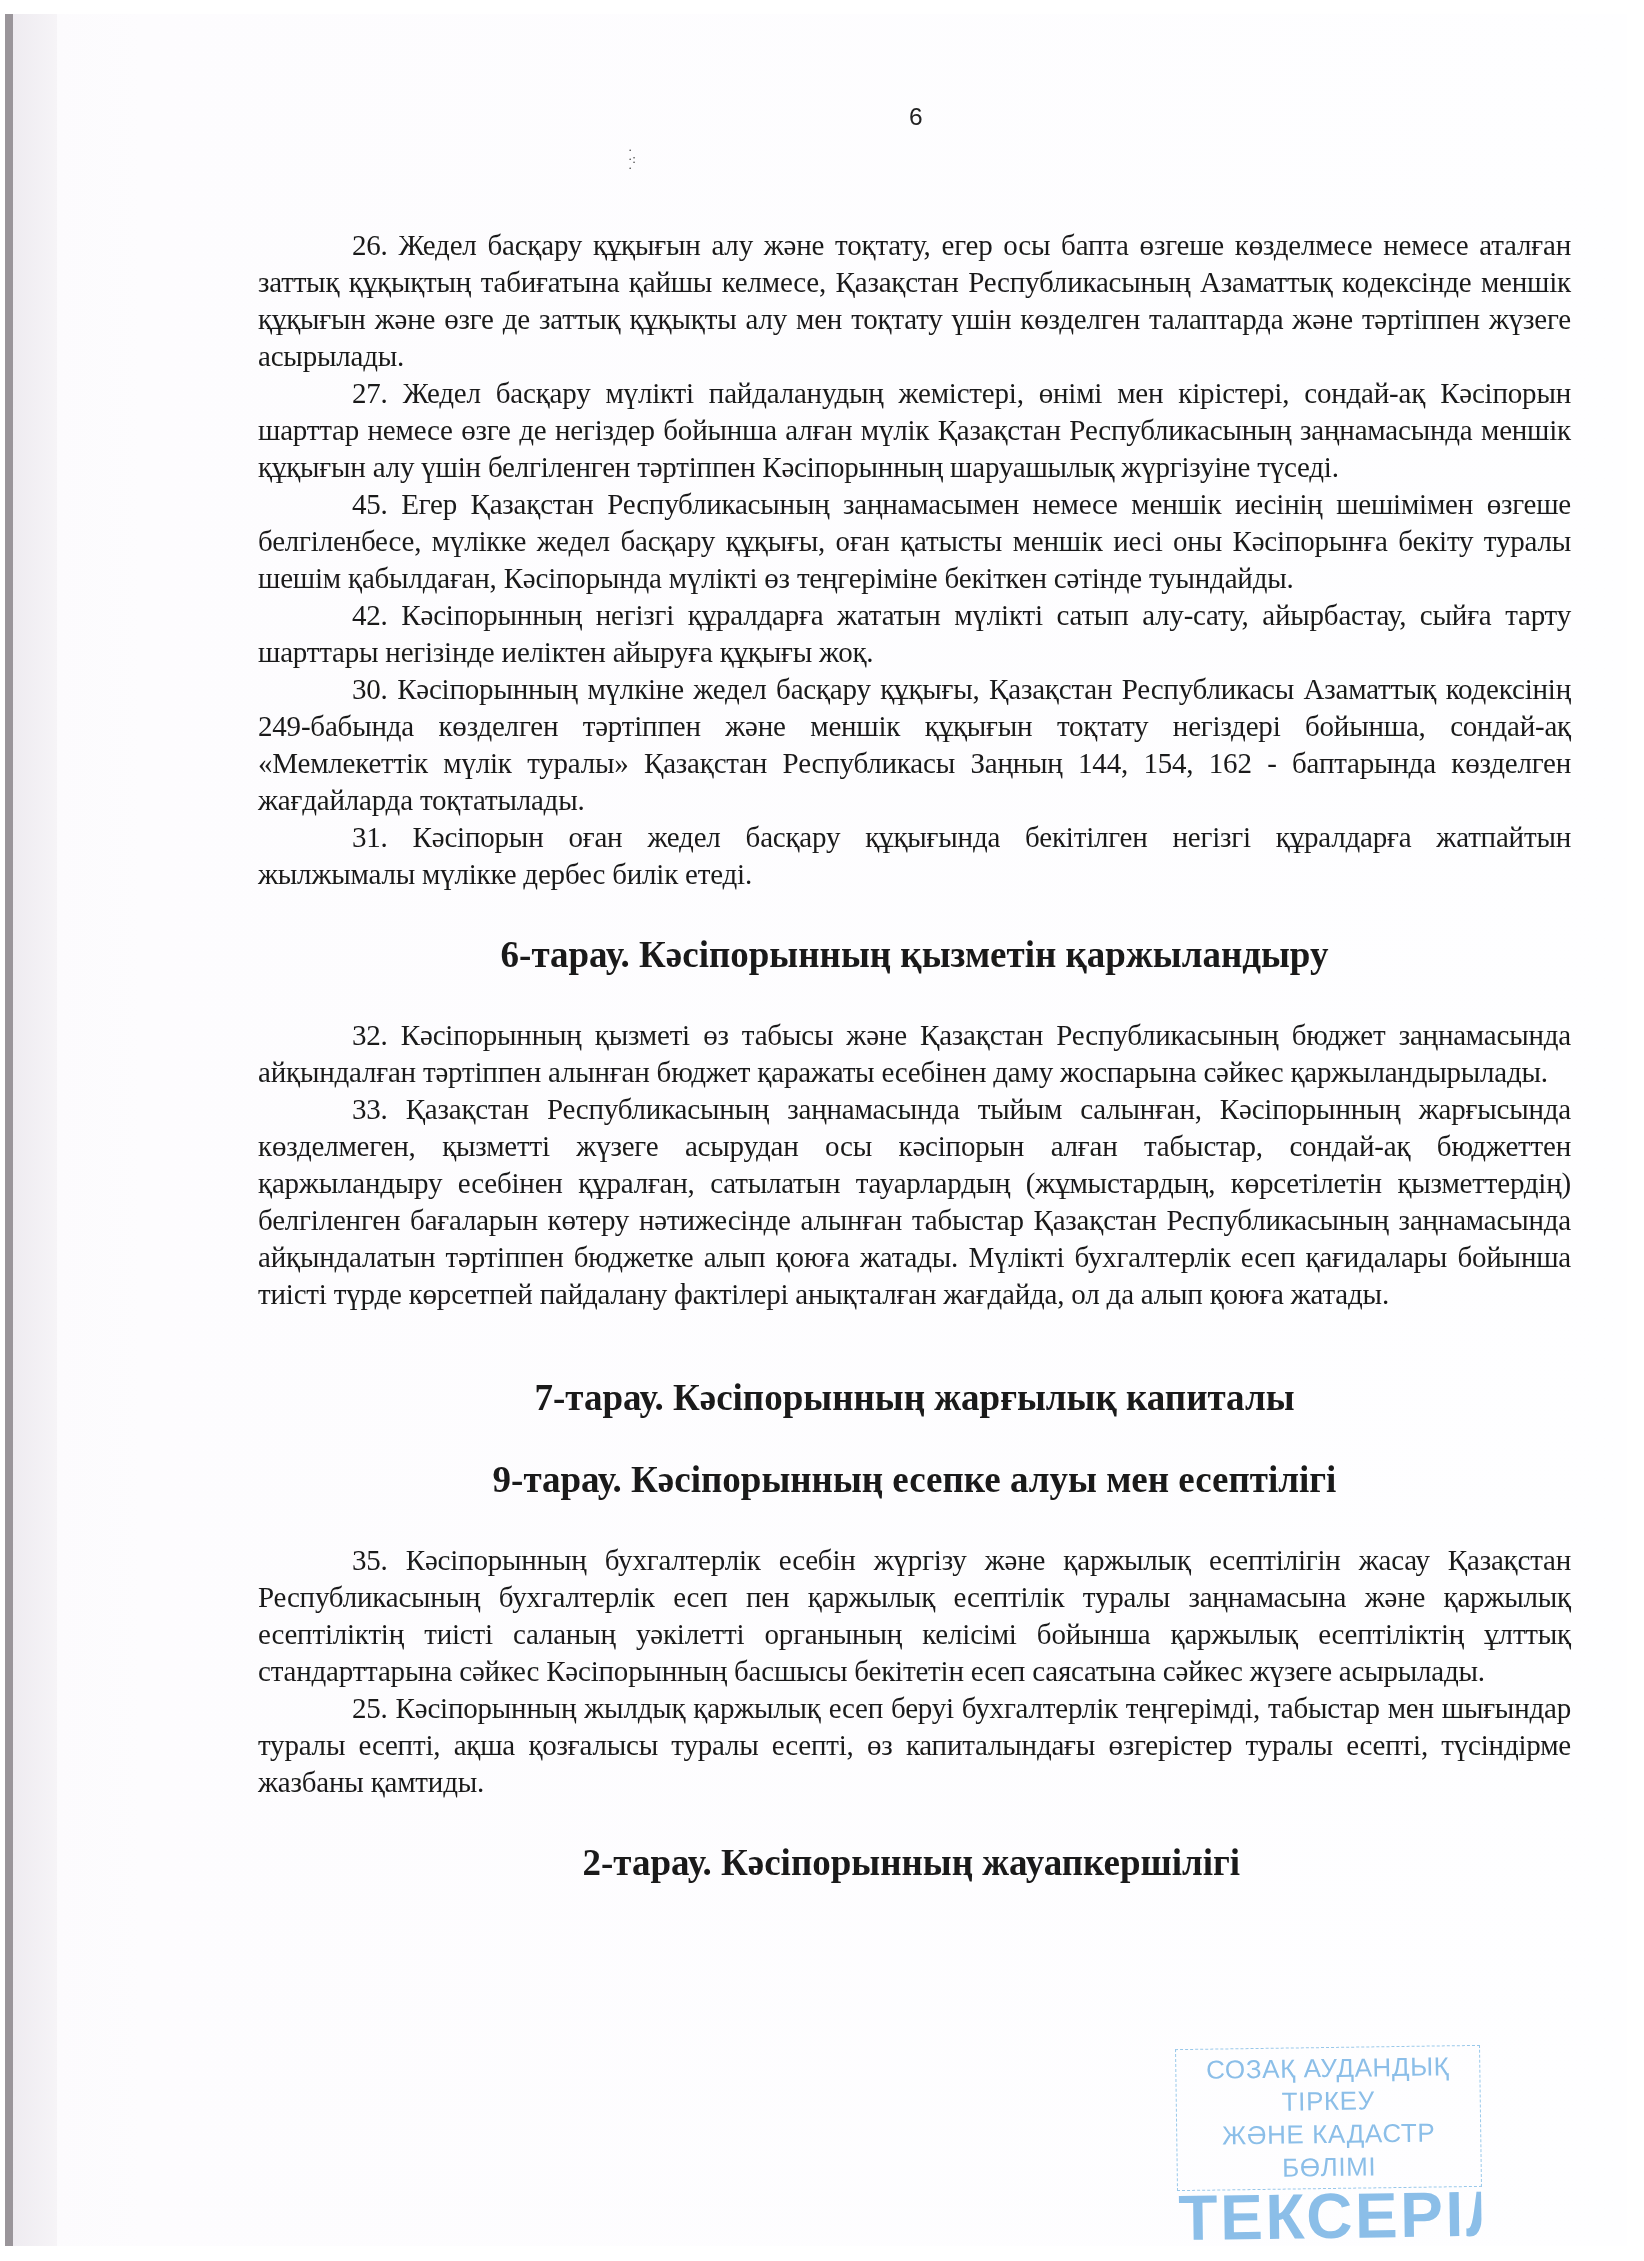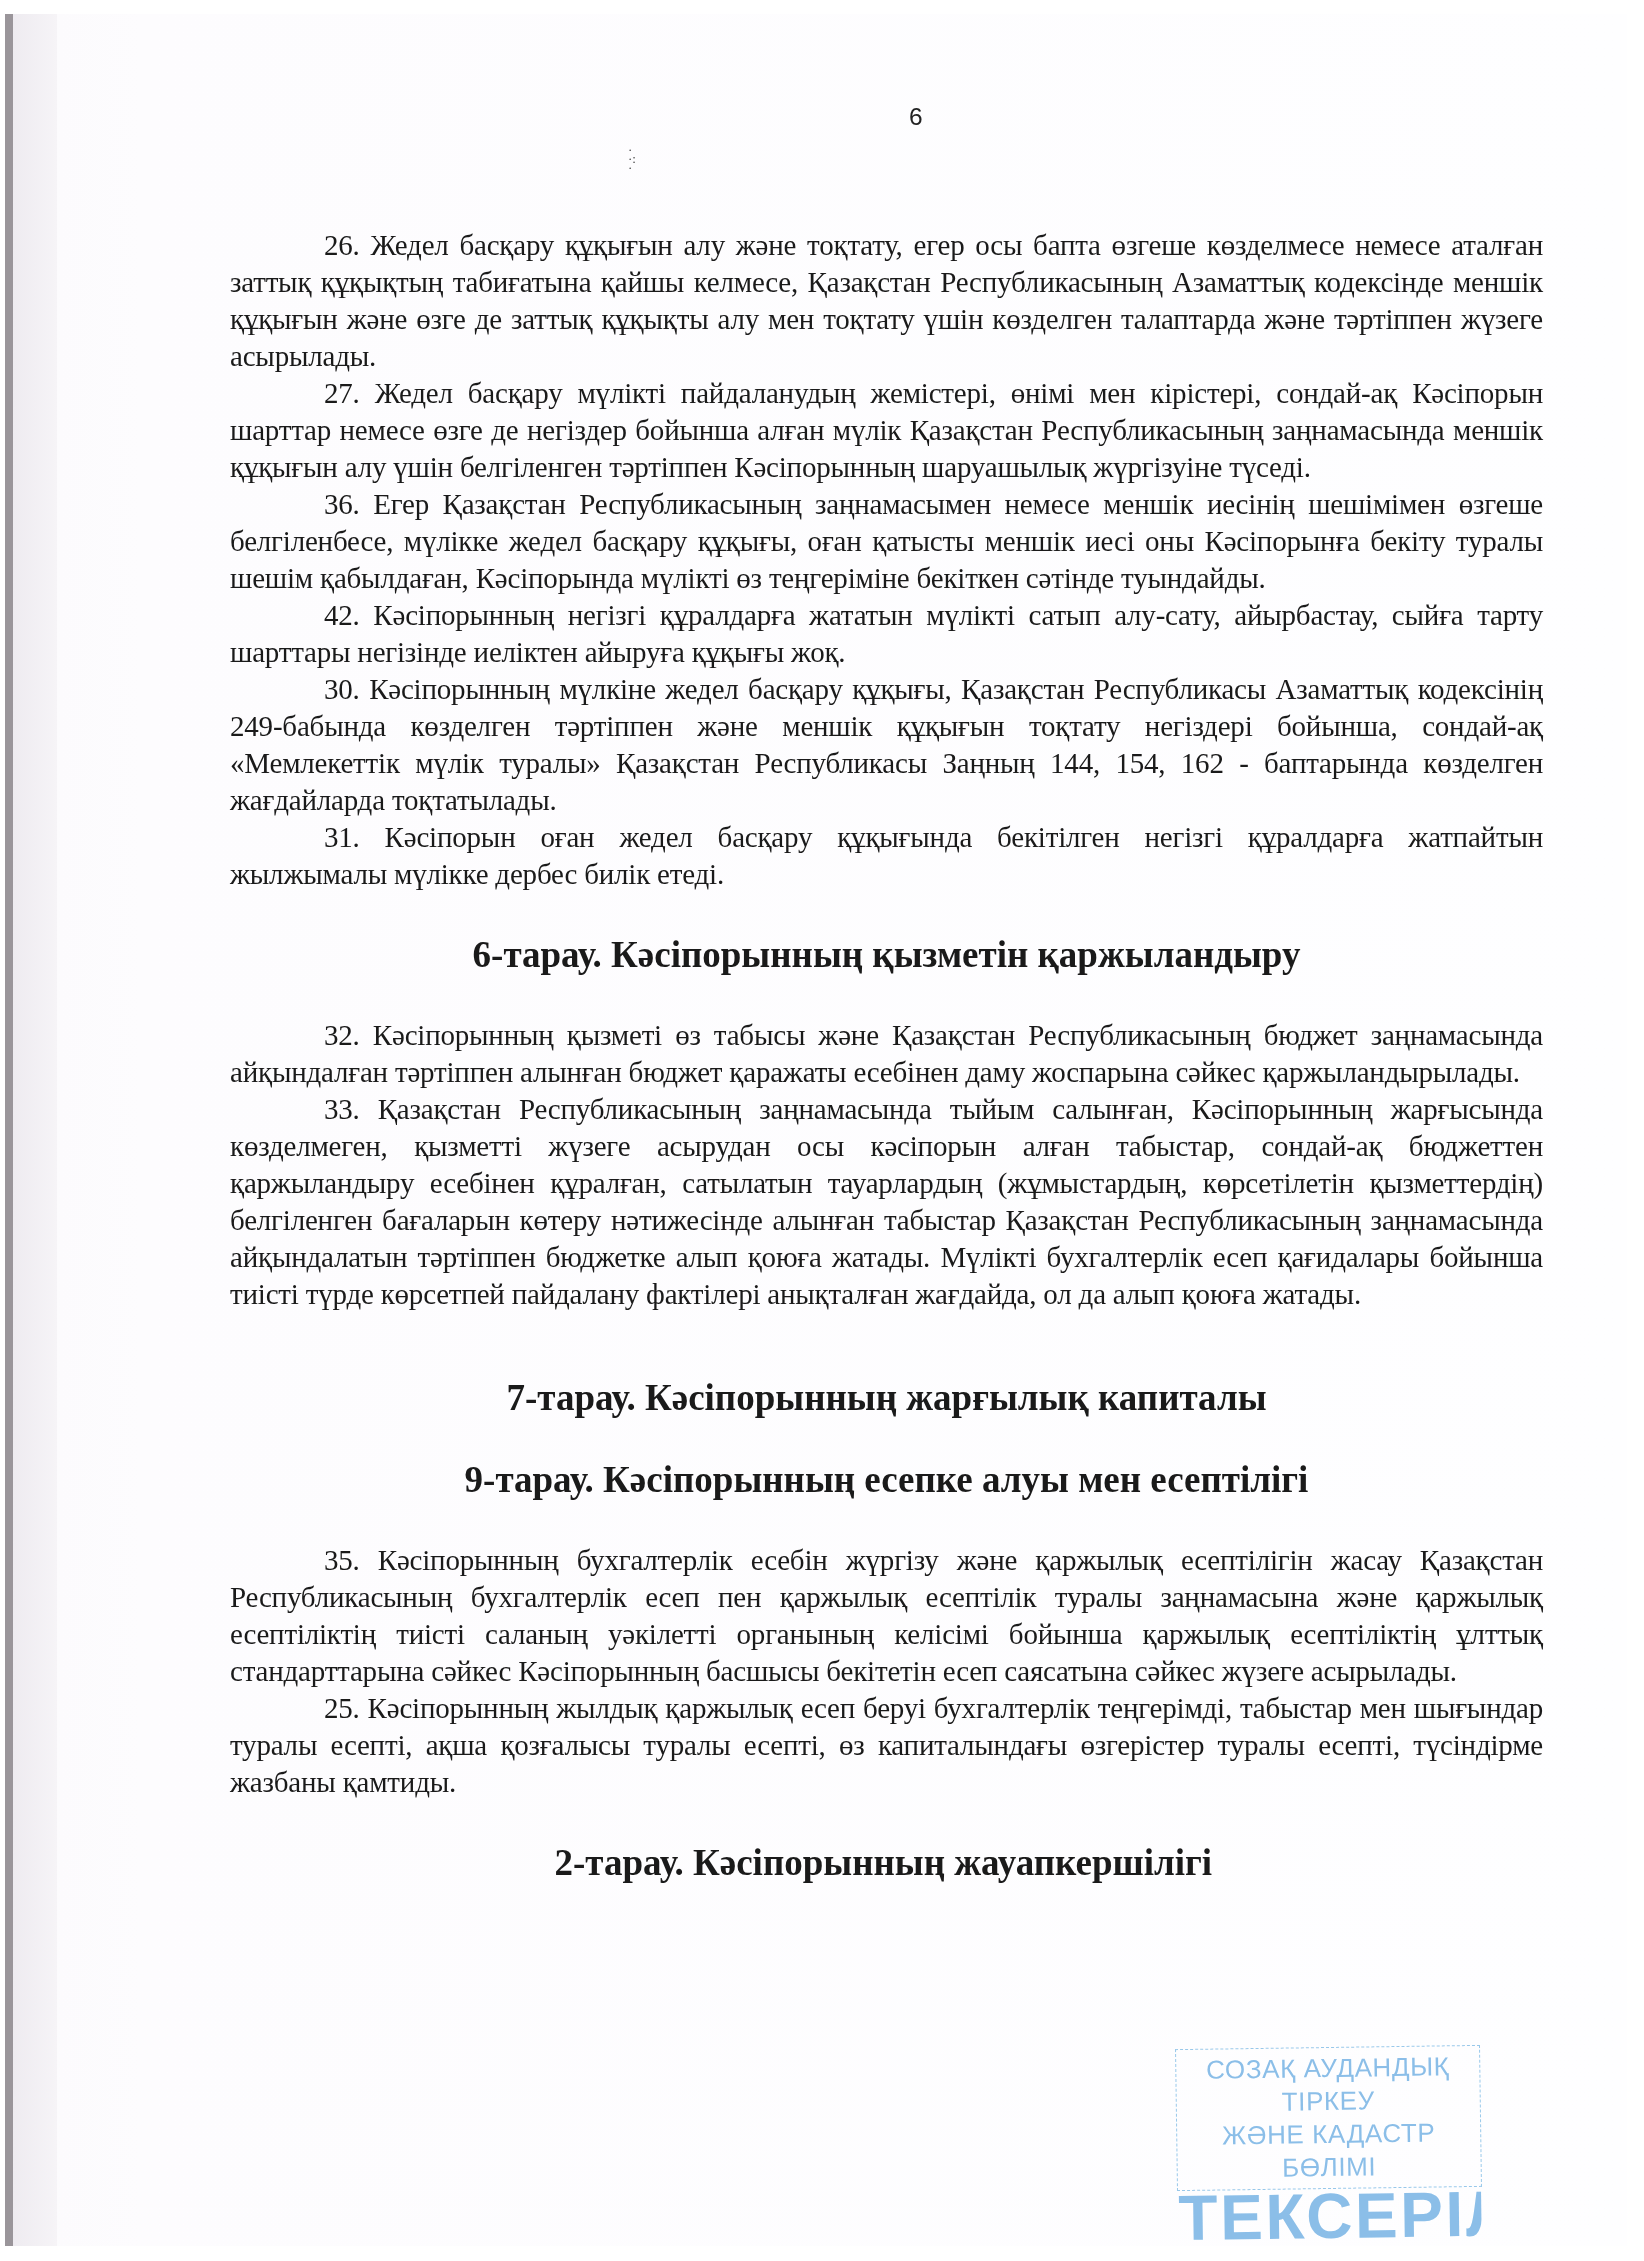--- a/index.html
+++ b/index.html
@@ -9,21 +9,21 @@
   }
   .scan-strip { position: absolute; left: 5.2px; top: 14px; width: 7.7px; height: 2232px; background: #9a959a; }
   .page {
     position: absolute; left: 13px; top: 14px; width: 1614px; height: 2232px;
     background: linear-gradient(to right, #f1eef3 0px, #f7f5f8 32px, #fcfbfd 44px, #fdfcfe 129px, #fefeff 100%);
   }
   .page-shadow { position: absolute; left: 13px; top: 14px; width: 44px; height: 2232px;
     background: linear-gradient(to right, #eeebf0, #f6f4f7); }
   .page-number { position: absolute; left: 909px; top: 103px; font-family: "Liberation Sans", sans-serif; font-size: 24.5px; color: #222; }
   .speck { position: absolute; left: 628px; top: 145px; width: 9px; height: 45px; color: #444; font-size: 13px; line-height: 9px; }
-  .content { position: absolute; left: 230px; top: 227px; width: 1313px; font-family: Liberation Serif, serif; }
+  .content { position: absolute; left: 258px; top: 227px; width: 1313px; font-family: Liberation Serif, serif; }
   .para { font-size: 29px; line-height: 37px; text-align: justify; text-indent: 94px; margin: 0; letter-spacing: -0.2px; }
   .heading { font-size: 37px; font-weight: bold; text-align: center; margin: 0; line-height: 37px; }
   .h6 { margin-top: 43px; margin-bottom: 44px; }
   .h7 { margin-top: 66px; margin-bottom: 45px; }
   .h8 { margin-top: 37px; margin-bottom: 44px; }
   .h9 { margin-top: 43px; padding-right: 6.4px; }
   .stamp {
     position: absolute; left: 1176px; top: 2047px; width: 303px; height: 140px;
     border: 1.3px dashed #8ec3e8; color: #7fb8e6; text-align: center; transform: rotate(-0.8deg);
     font-family: "Liberation Sans", sans-serif; opacity: 0.9;
@@ -38,21 +38,21 @@
 <div class="scan-strip"></div>
 <div class="page"></div>
 <div class="page-shadow"></div>
 
 <div class="page-number">6</div>
 <div class="speck">·<br>·:<br>·</div>
 
 <div class="content">
   <p class="para">26. Жедел басқару құқығын алу және тоқтату, егер осы бапта өзгеше көзделмесе немесе аталған заттық құқықтың табиғатына қайшы келмесе, Қазақстан Республикасының Азаматтық кодексінде меншік құқығын және өзге де заттық құқықты алу мен тоқтату үшін көзделген талаптарда және тәртіппен жүзеге асырылады.</p>
   <p class="para">27. Жедел басқару мүлікті пайдаланудың жемістері, өнімі мен кірістері, сондай-ақ Кәсіпорын шарттар немесе өзге де негіздер бойынша алған мүлік Қазақстан Республикасының заңнамасында меншік құқығын алу үшін белгіленген тәртіппен Кәсіпорынның шаруашылық жүргізуіне түседі.</p>
-  <p class="para">36. Егер Қазақстан Республикасының заңнамасымен немесе меншік иесінің шешімімен өзгеше белгіленбесе, мүлікке жедел басқару құқығы, оған қатысты меншік иесі оны Кәсіпорынға бекіту туралы шешім қабылдаған, Кәсіпорында мүлікті өз теңгеріміне бекіткен сәтінде туындайды.</p>
+  <p class="para">45. Егер Қазақстан Республикасының заңнамасымен немесе меншік иесінің шешімімен өзгеше белгіленбесе, мүлікке жедел басқару құқығы, оған қатысты меншік иесі оны Кәсіпорынға бекіту туралы шешім қабылдаған, Кәсіпорында мүлікті өз теңгеріміне бекіткен сәтінде туындайды.</p>
   <p class="para">42. Кәсіпорынның негізгі құралдарға жататын мүлікті сатып алу-сату, айырбастау, сыйға тарту шарттары негізінде иеліктен айыруға құқығы жоқ.</p>
   <p class="para">30. Кәсіпорынның мүлкіне жедел басқару құқығы, Қазақстан Республикасы Азаматтық кодексінің 249-бабында көзделген тәртіппен және меншік құқығын тоқтату негіздері бойынша, сондай-ақ «Мемлекеттік мүлік туралы» Қазақстан Республикасы Заңның 144, 154, 162 - баптарында көзделген жағдайларда тоқтатылады.</p>
   <p class="para">31. Кәсіпорын оған жедел басқару құқығында бекітілген негізгі құралдарға жатпайтын жылжымалы мүлікке дербес билік етеді.</p>
 
   <h2 class="heading h6">6-тарау. Кәсіпорынның қызметін қаржыландыру</h2>
   <p class="para">32. Кәсіпорынның қызметі өз табысы және Қазақстан Республикасының бюджет заңнамасында айқындалған тәртіппен алынған бюджет қаражаты есебінен даму жоспарына сәйкес қаржыландырылады.</p>
   <p class="para">33. Қазақстан Республикасының заңнамасында тыйым салынған, Кәсіпорынның жарғысында көзделмеген, қызметті жүзеге асырудан осы кәсіпорын алған табыстар, сондай-ақ бюджеттен қаржыландыру есебінен құралған, сатылатын тауарлардың (жұмыстардың, көрсетілетін қызметтердің) белгіленген бағаларын көтеру нәтижесінде алынған табыстар Қазақстан Республикасының заңнамасында айқындалатын тәртіппен бюджетке алып қоюға жатады. Мүлікті бухгалтерлік есеп қағидалары бойынша тиісті түрде көрсетпей пайдалану фактілері анықталған жағдайда, ол да алып қоюға жатады.</p>
 
   <h2 class="heading h7">7-тарау. Кәсіпорынның жарғылық капиталы</h2>
 

